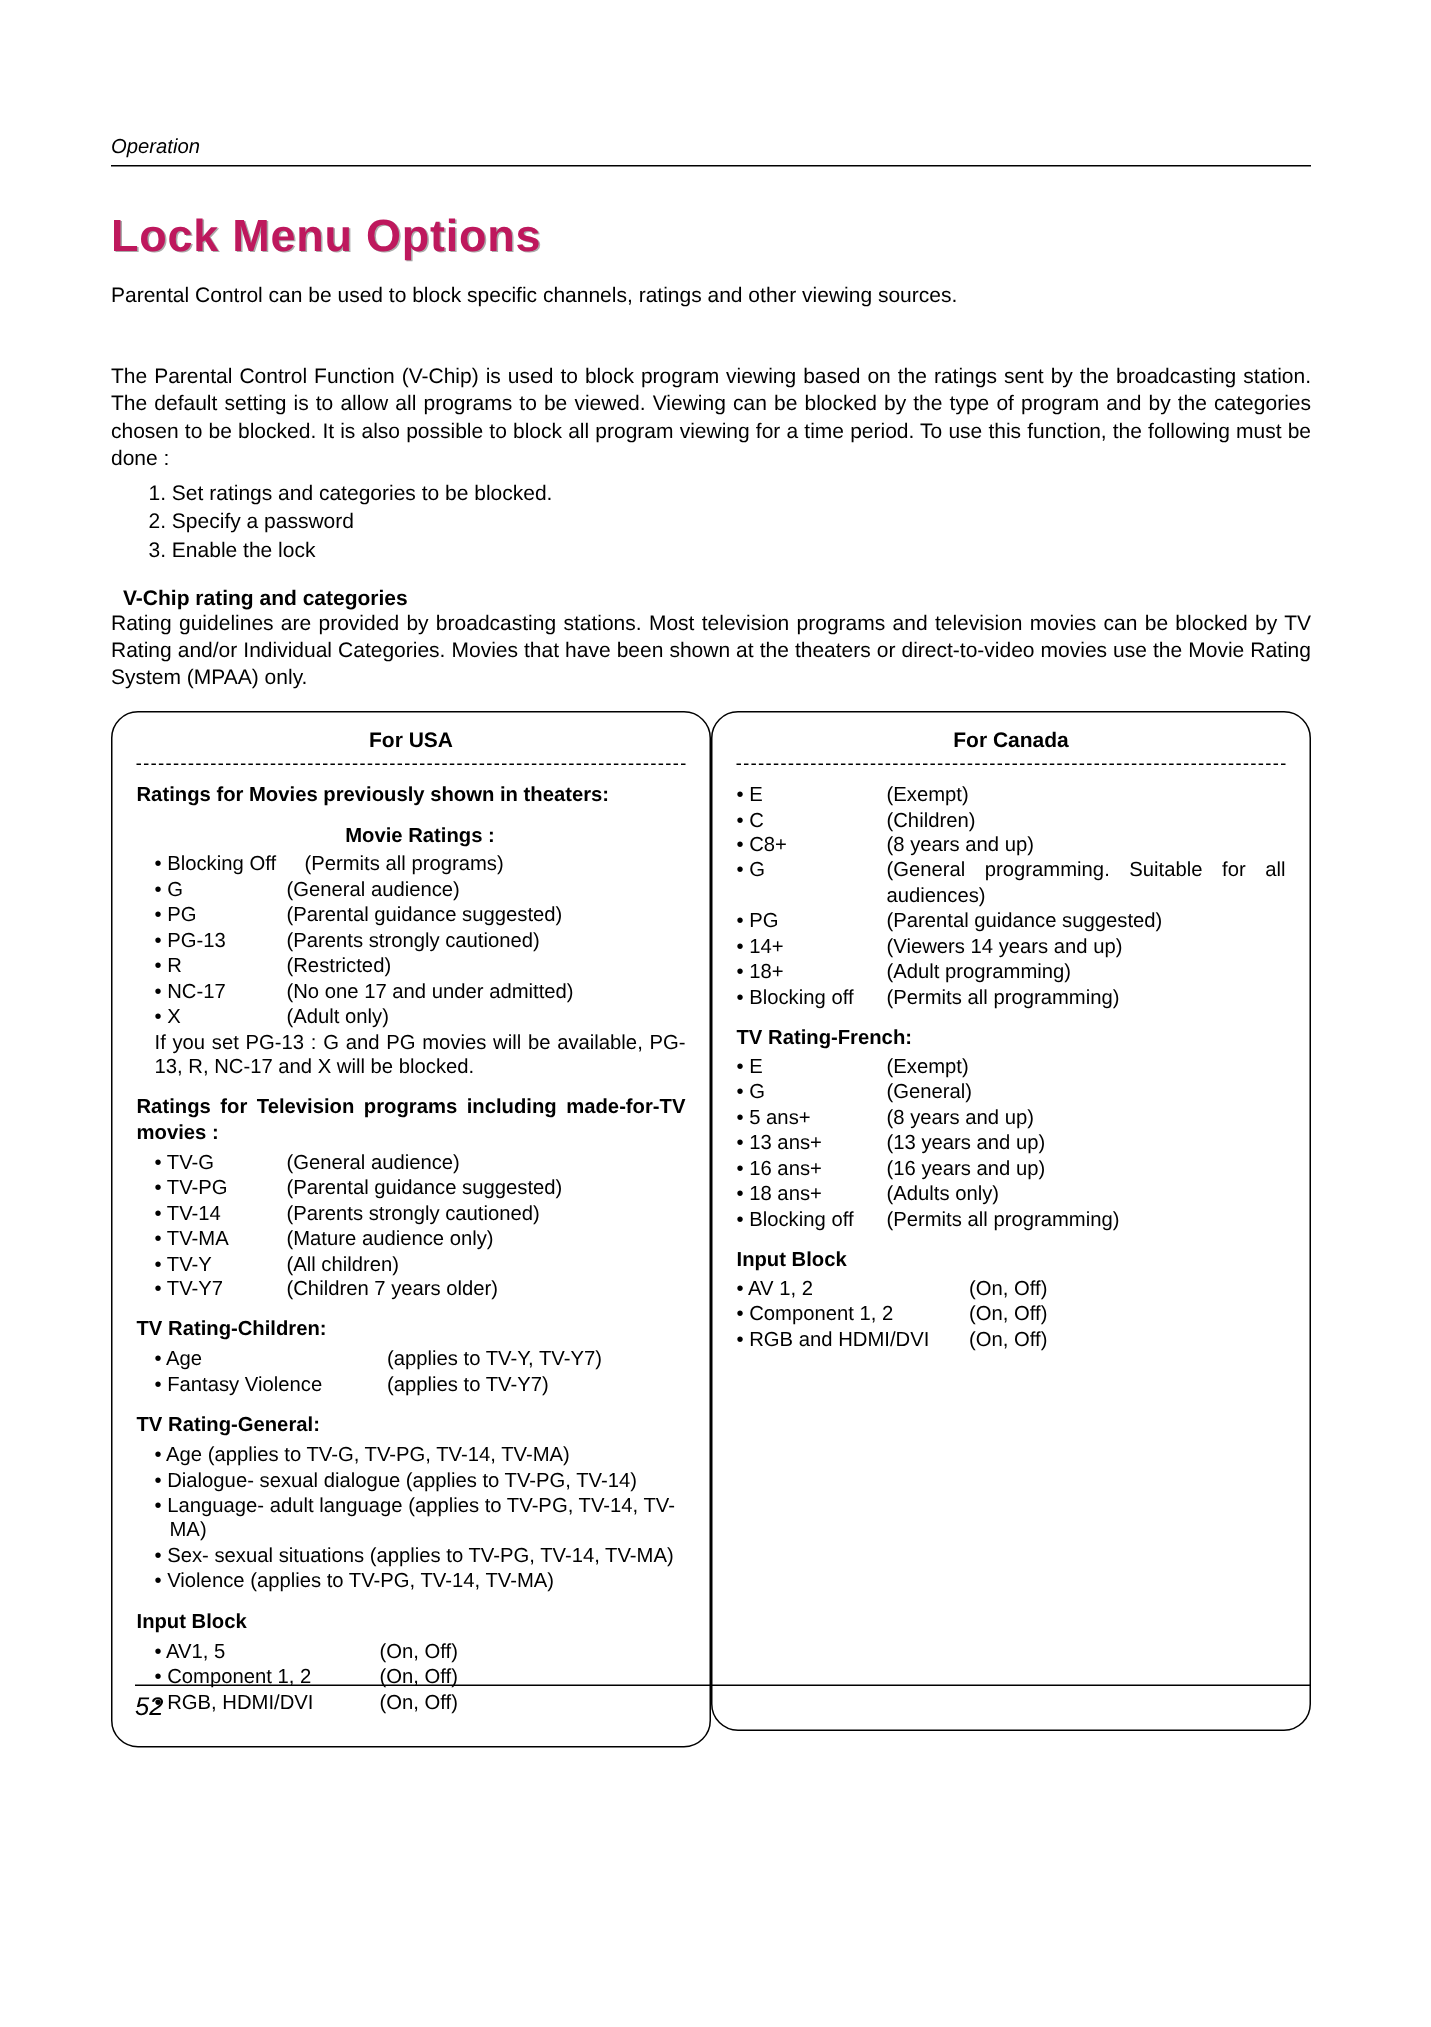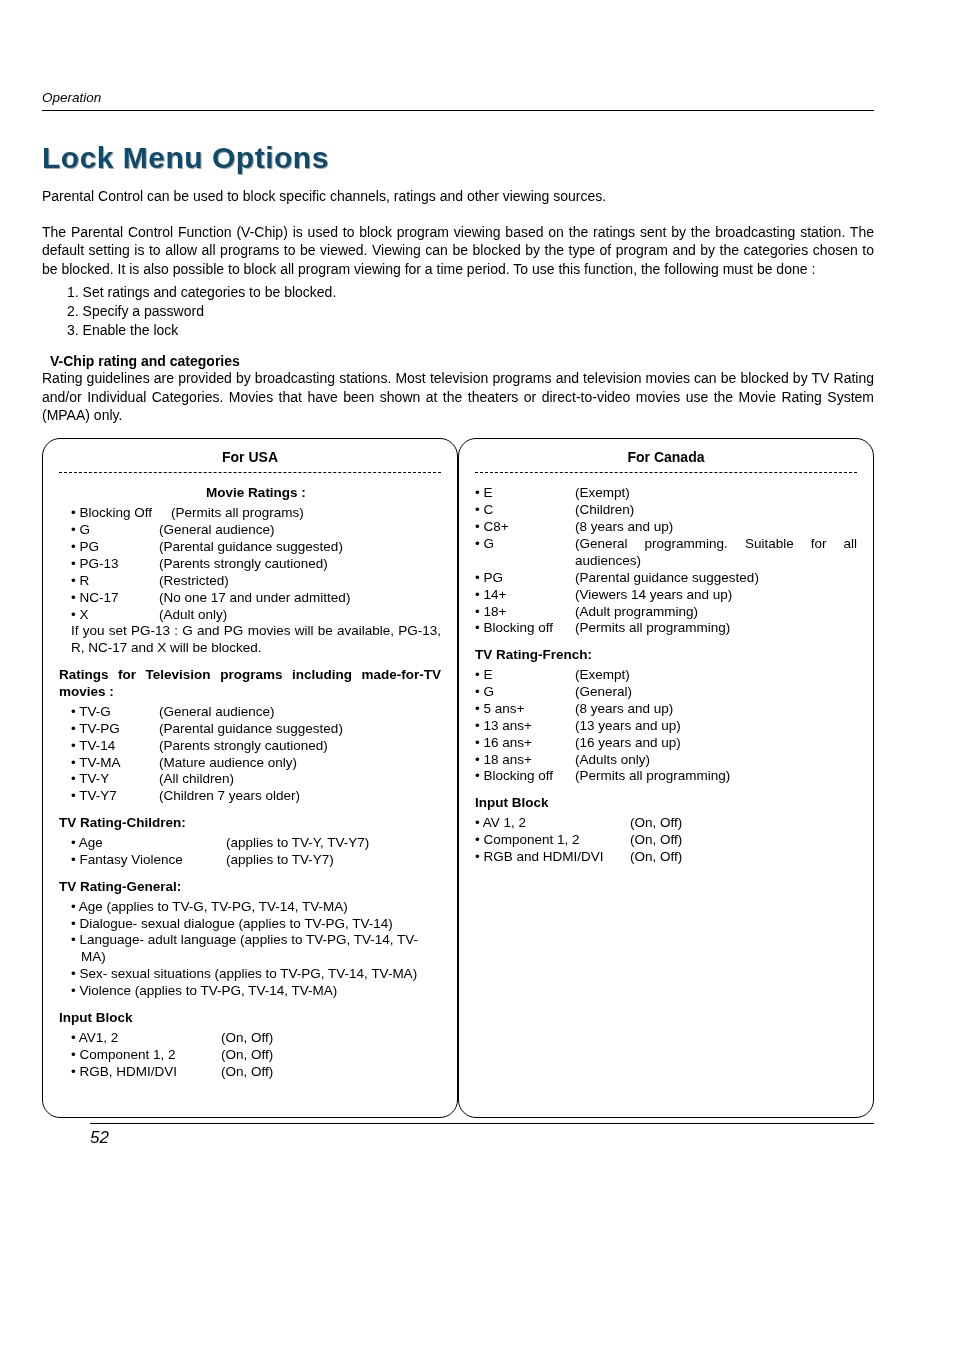--- a/index.html
+++ b/index.html
@@ -8,41 +8,41 @@
     padding: 0;
     background: #fff;
     font-family: Arial, Helvetica, sans-serif;
     color: #000;
   }
   .page {
     width: 954px;
     height: 1188px;
     position: relative;
     box-sizing: border-box;
-    padding: 90px 80px 50px 42px;
+    padding: 90px 80px 50px 74px;
     border-radius: 11px;
   }
   .header-label {
     font-style: italic;
     font-size: 13.5px;
     border-bottom: 1.5px solid #000;
     padding-bottom: 5px;
   }
   h1.title {
     font-size: 30px;
     font-weight: bold;
     margin: 30px 0 12px 0;
-    color: #0c4a6e;
+    color: #be185d;
     text-shadow: 1px 1px 0 #aaa;
     letter-spacing: 0.5px;
   }
   .intro {
     font-size: 14px;
     line-height: 1.3;
-    margin-bottom: 18px;
+    margin-bottom: 36px;
   }
   .para {
     font-size: 14px;
     line-height: 1.3;
     text-align: justify;
     margin-bottom: 5px;
   }
   .steps {
     font-size: 14px;
     line-height: 1.35;
@@ -153,20 +153,21 @@
 
   <div class="subhead">V-Chip rating and categories</div>
   <div class="para">Rating guidelines are provided by broadcasting stations. Most television programs and television movies can be blocked by TV Rating and/or Individual Categories. Movies that have been shown at the theaters or direct-to-video movies use the Movie Rating System (MPAA) only.</div>
 
   <div class="columns">
 
     <div class="col">
       <div class="box">
         <div class="box-title">For USA</div>
 
+        <div class="section-title">Ratings for Movies previously shown in theaters:</div>
         <div class="subsection-title" style="margin-left:12px;text-align:center;">Movie Ratings :</div>
         <div class="rating-list">
           <div class="rating-row">
               <div class="rating-label" style="flex-basis:100px">• Blocking Off</div>
               <div class="rating-desc">(Permits all programs)</div>
             </div>
           <div class="rating-row">
               <div class="rating-label">• G</div>
               <div class="rating-desc">(General audience)</div>
             </div>
@@ -238,21 +239,21 @@
           <div class="bullet-line">• Age (applies to TV-G, TV-PG, TV-14, TV-MA)</div>
           <div class="bullet-line">• Dialogue- sexual dialogue (applies to TV-PG, TV-14)</div>
           <div class="bullet-line">• Language- adult language (applies to TV-PG, TV-14, TV-MA)</div>
           <div class="bullet-line">• Sex- sexual situations (applies to TV-PG, TV-14, TV-MA)</div>
           <div class="bullet-line">• Violence (applies to TV-PG, TV-14, TV-MA)</div>
         </div>
 
         <div class="section-title">Input Block</div>
         <div class="rating-list">
           <div class="rating-row">
-              <div class="rating-label-med" style="flex-basis:150px">• AV1, 2</div>
+              <div class="rating-label-med" style="flex-basis:150px">• AV1, 5</div>
               <div class="rating-desc">(On, Off)</div>
             </div>
           <div class="rating-row">
               <div class="rating-label-med" style="flex-basis:150px">• Component 1, 2</div>
               <div class="rating-desc">(On, Off)</div>
             </div>
           <div class="rating-row">
               <div class="rating-label-med" style="flex-basis:150px">• RGB, HDMI/DVI</div>
               <div class="rating-desc">(On, Off)</div>
             </div>

